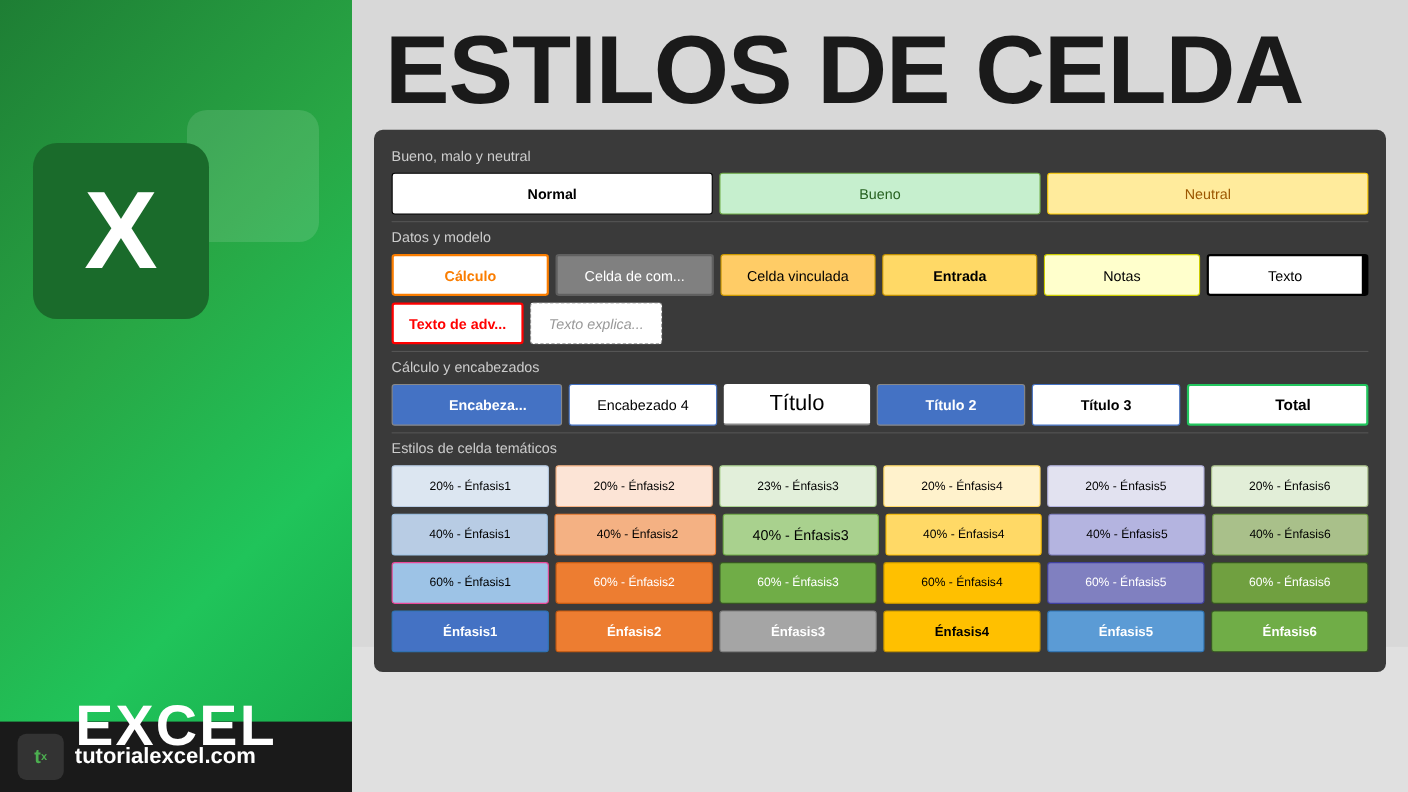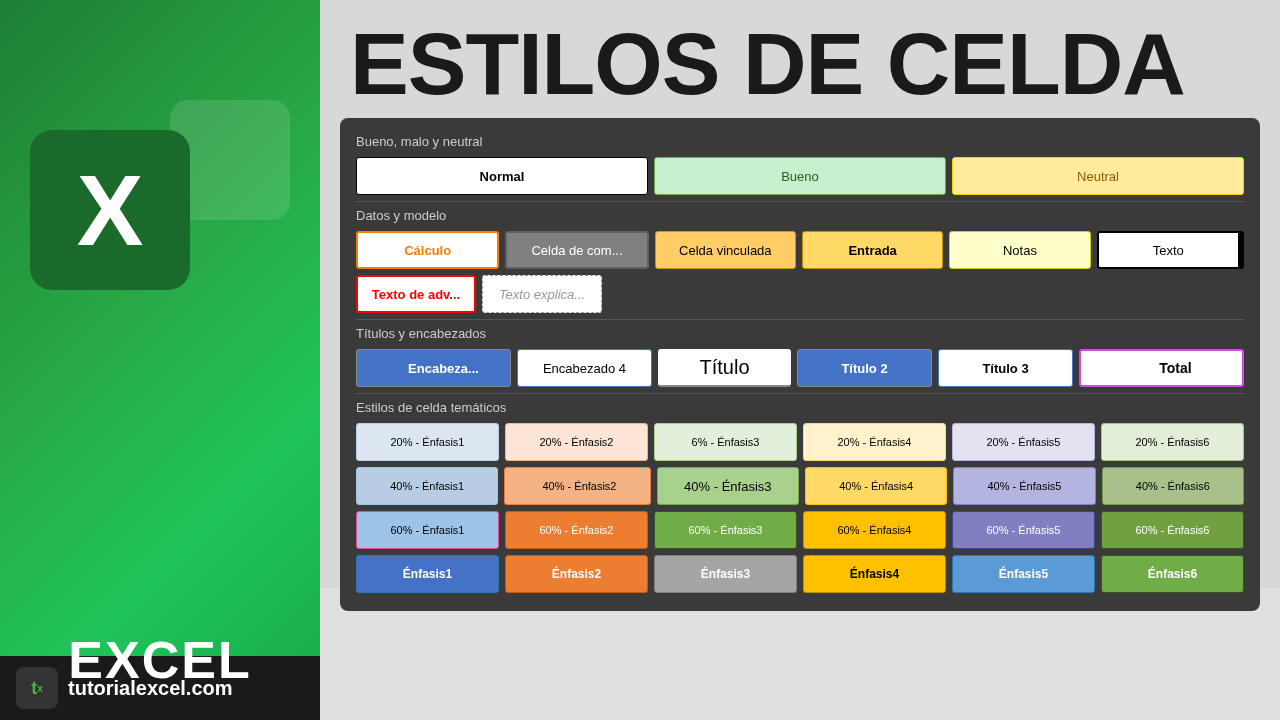--- a/index.html
+++ b/index.html
@@ -183,21 +183,21 @@
     .cell-salida { background: #fff; color: #000; border: 2px solid #000; border-right: 6px solid #000; }
     .cell-texto-adv { background: #fff; color: #ff0000; border: 2px solid #ff0000; font-weight: 700; }
     .cell-texto-expl { background: #fff; color: #999; border: 1px dashed #999; font-style: italic; }
 
     
     .cell-encabezado { background: #4472c4; color: #fff; font-weight: 700; font-size: 13px; padding-left: 28px; }
     .cell-encabezado4 { background: #fff; color: #000; border: 1px solid #4472c4; }
     .cell-titulo { background: #fff; color: #000; font-size: 20px; font-weight: 300; border-bottom: 2px solid #888; border-top: none; border-left: none; border-right: none; }
     .cell-titulo2 { background: #4472c4; color: #fff; font-weight: 700; }
     .cell-titulo3 { background: #fff; color: #000; border: 1px solid #4472c4; font-weight: 700; }
-    .cell-total { background: #fff; color: #000; border: 2px solid #d946ef; font-weight: 900; font-size: 14px; padding-left: 36px; }
+    .cell-total { background: #fff; color: #000; border: 2px solid #22c55e; font-weight: 900; font-size: 14px; padding-left: 36px; }
 
     
     .t20-1 { background: #dce6f1; color: #000; border: 1px solid #b8cce4; font-size: 11px; }
     .t20-2 { background: #fce4d6; color: #000; border: 1px solid #f4b183; font-size: 11px; }
     .t20-3 { background: #e2efda; color: #000; border: 1px solid #a9d18e; font-size: 11px; }
     .t20-4 { background: #fff2cc; color: #000; border: 1px solid #ffd966; font-size: 11px; }
     .t20-5 { background: #e2e2f0; color: #000; border: 1px solid #b4b4e0; font-size: 11px; }
     .t20-6 { background: #e2eed8; color: #000; border: 1px solid #a9c08a; font-size: 11px; }
 
     
@@ -272,37 +272,37 @@
       <button class="cell-btn cell-notas">Notas</button>
       <button class="cell-btn cell-salida">Texto</button>
     </div>
     <div class="cells-row">
       <button class="cell-btn cell-texto-adv" style="flex:0 0 120px; max-width:130px;">Texto de adv...</button>
       <button class="cell-btn cell-texto-expl" style="flex:0 0 120px; max-width:130px;">Texto explica...</button>
     </div>
 
     <div class="section-divider"></div>
 
-    <div class="section-label">Títulos y encabezados</div>
+    <div class="section-label">Cálculo y encabezados</div>
     <div class="cells-row">
       <button class="cell-btn cell-encabezado">Encabeza...</button>
       <button class="cell-btn cell-encabezado4">Encabezado 4</button>
       <button class="cell-btn cell-titulo" style="font-size:20px; font-weight:300;">Título</button>
       <button class="cell-btn cell-titulo2">Título 2</button>
       <button class="cell-btn cell-titulo3">Título 3</button>
       <button class="cell-btn cell-total">Total</button>
     </div>
 
     <div class="section-divider"></div>
 
     <div class="section-label">Estilos de celda temáticos</div>
     <div class="cells-row">
       <button class="cell-btn t20-1">20% - Énfasis1</button>
       <button class="cell-btn t20-2">20% - Énfasis2</button>
-      <button class="cell-btn t20-3">6% - Énfasis3</button>
+      <button class="cell-btn t20-3">23% - Énfasis3</button>
       <button class="cell-btn t20-4">20% - Énfasis4</button>
       <button class="cell-btn t20-5">20% - Énfasis5</button>
       <button class="cell-btn t20-6">20% - Énfasis6</button>
     </div>
     <div class="cells-row">
       <button class="cell-btn t40-1">40% - Énfasis1</button>
       <button class="cell-btn t40-2">40% - Énfasis2</button>
       <button class="cell-btn t40-3">40% - Énfasis3</button>
       <button class="cell-btn t40-4">40% - Énfasis4</button>
       <button class="cell-btn t40-5">40% - Énfasis5</button>

